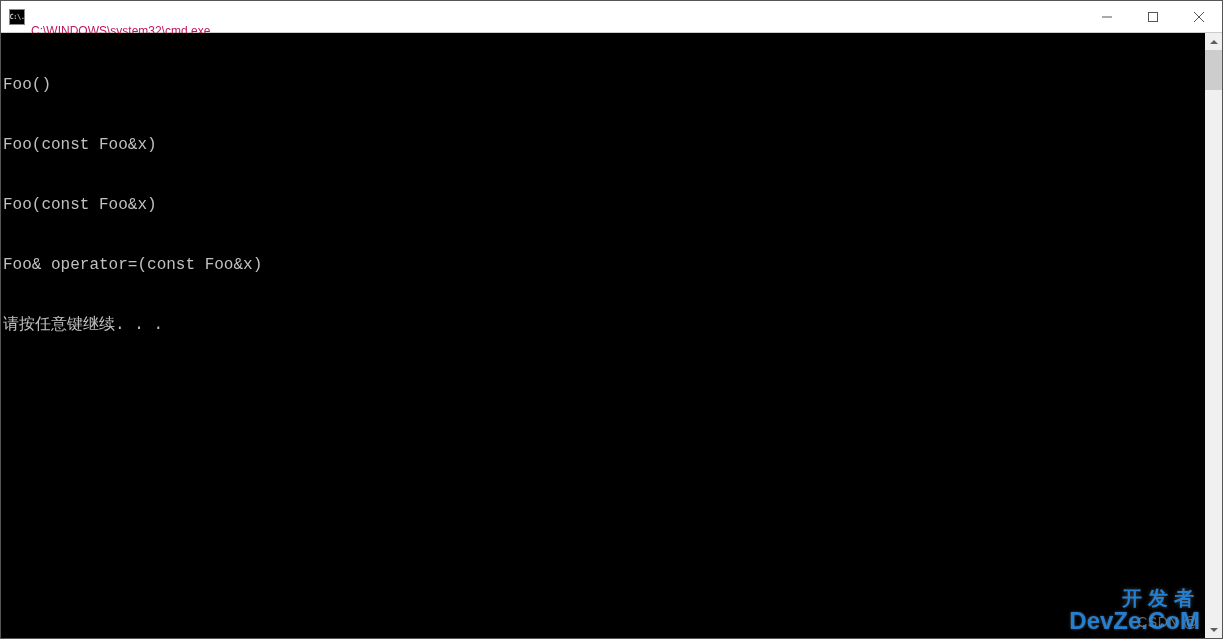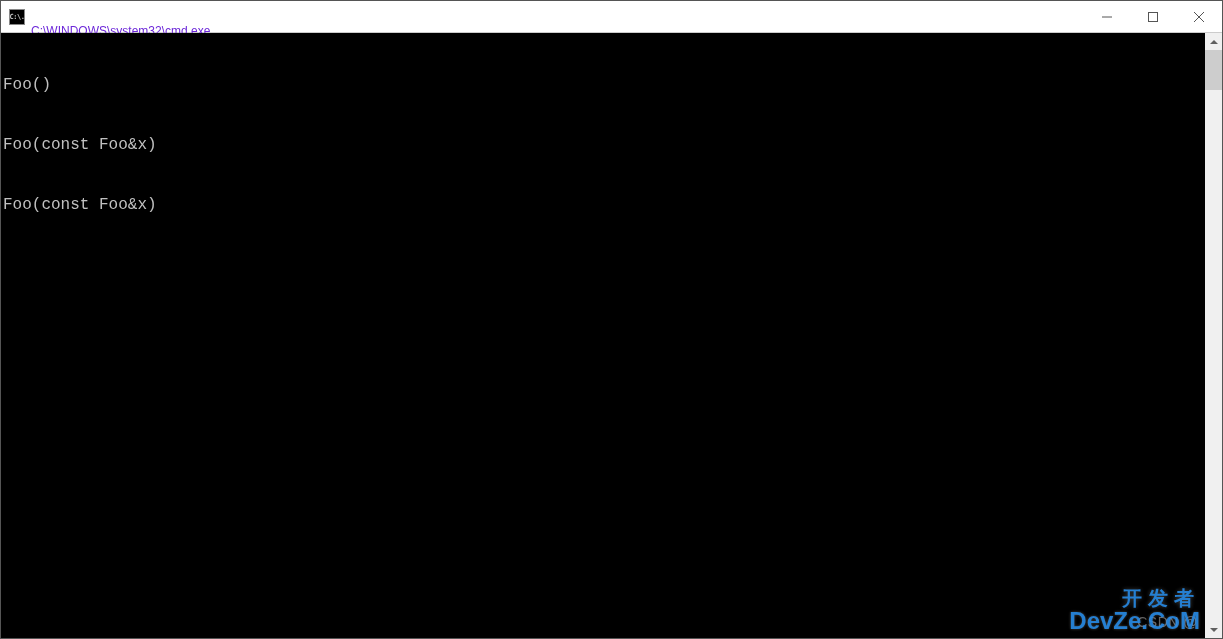--- a/index.html
+++ b/index.html
@@ -44,21 +44,21 @@
       justify-content: center;
     }
     .titlebar-icon-text {
       color: #c0c0c0;
       font-size: 7px;
       font-family: Consolas, monospace;
       font-weight: bold;
       letter-spacing: -0.5px;
     }
     .titlebar-title {
-      color: #6d28d9;
+      color: #be185d;
       font-size: 12px;
       flex: 1;
       white-space: nowrap;
       overflow: hidden;
       margin-top: 29px;
     }
     .window-controls {
       display: flex;
       height: 100%;
     }
@@ -200,20 +200,22 @@
             <line x1="10" y1="0" x2="0" y2="10"></line>
           </svg>
       </div>
     </div>
   </div>
   <div class="window-content">
     <div class="console">
       <span class="console-line">Foo()</span>
       <span class="console-line">Foo(const Foo&amp;x)</span>
       <span class="console-line">Foo(const Foo&amp;x)</span>
+      <span class="console-line">Foo&amp; operator=(const Foo&amp;x)</span>
+      <span class="console-line">请按任意键继续. . .</span>
     </div>
     <div class="scrollbar">
       <div class="scrollbar-arrow-up"></div>
       <div class="scrollbar-thumb"></div>
       <div class="scrollbar-arrow-down"></div>
     </div>
     <div class="watermark-csdn">CSDN @</div>
     <div class="watermark-group">
       <div class="watermark-top">开发者</div>
       <div class="watermark-bottom">DevZe.CoM</div>

